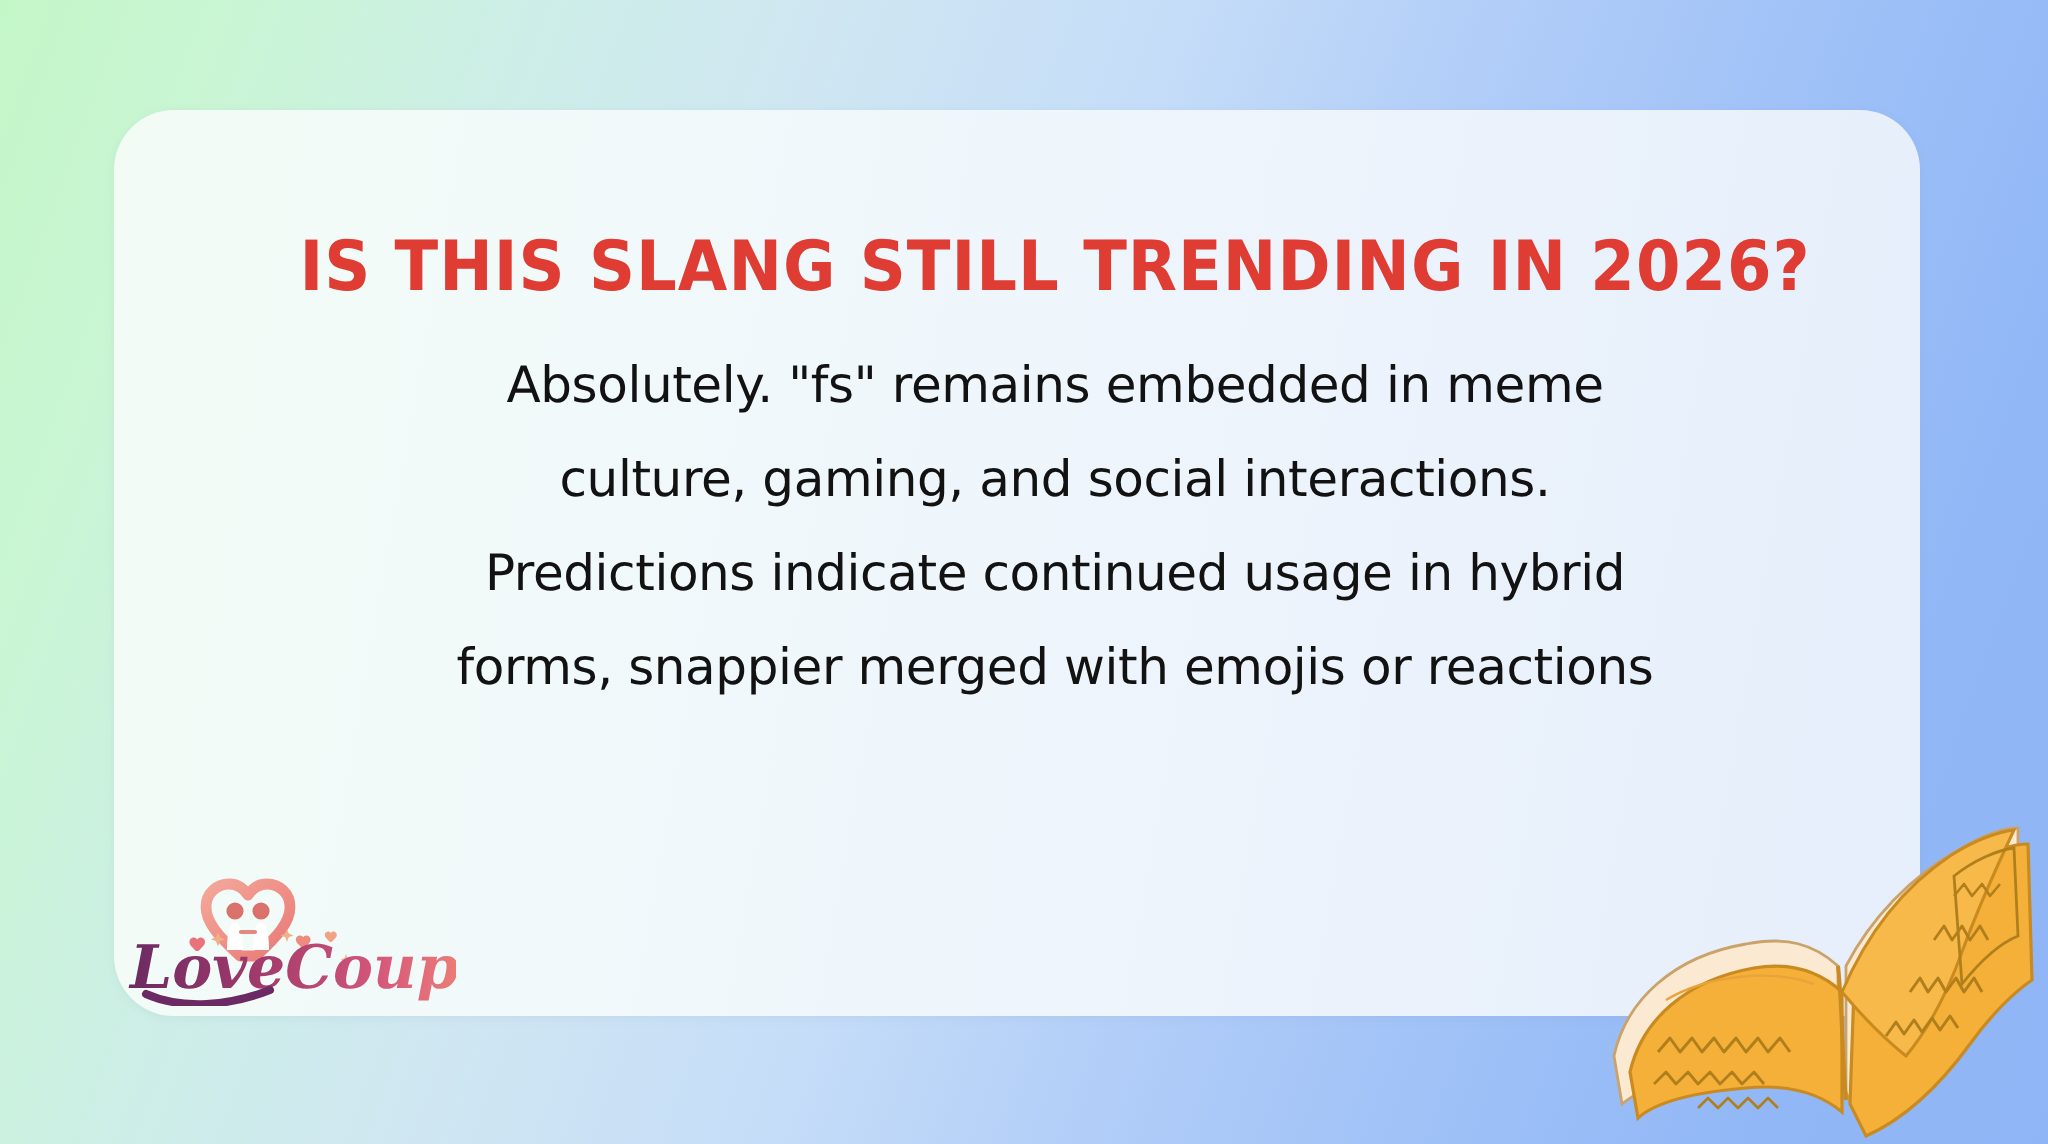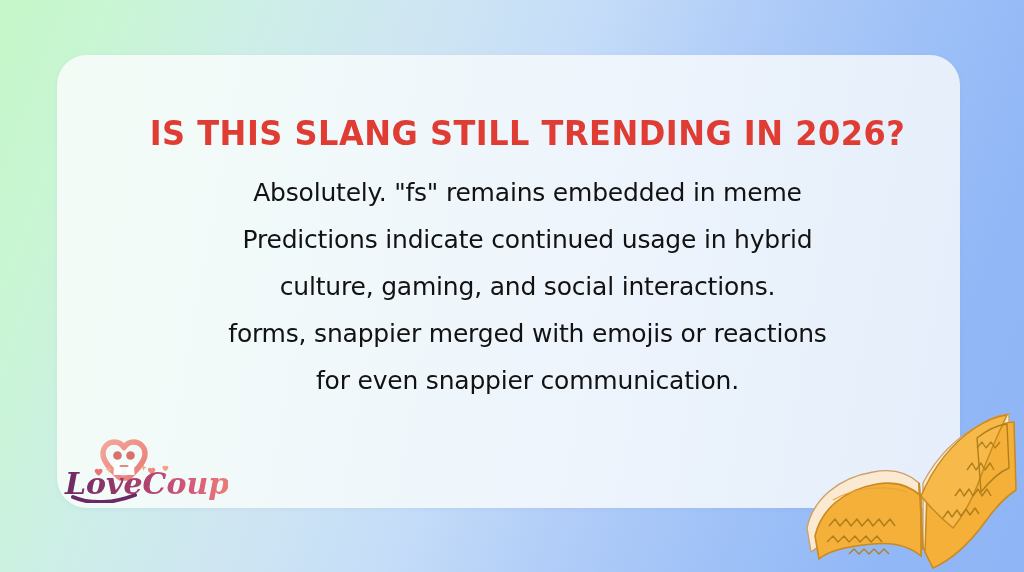--- a/index.html
+++ b/index.html
@@ -115,24 +115,23 @@
 <div id="infographic">
 
   <div id="card"></div>
 
   <div id="content">
 
     <h1 id="heading">IS THIS SLANG STILL TRENDING IN 2026?</h1>
 
     <div id="body-copy">
       <div class="body-line">Absolutely. "fs" remains embedded in meme</div>
+      <div class="body-line">culture, gaming, and social interactions.</div>
       <div class="body-line">Predictions indicate continued usage in hybrid</div>
-      <div class="body-line">culture, gaming, and social interactions.</div>
       <div class="body-line">forms, snappier merged with emojis or reactions</div>
-      <div class="body-line">for even snappier communication.</div>
     </div>
 
   </div>
 
   <div id="logo">
     <svg width="165" height="66" viewBox="0 0 165 66" xmlns="http://www.w3.org/2000/svg">
       <defs>
         <linearGradient id="wordGrad" x1="0" y1="0" x2="1" y2="0">
           <stop offset="0%" stop-color="#6b2a63"></stop>
           <stop offset="30%" stop-color="#a03a6b"></stop>

